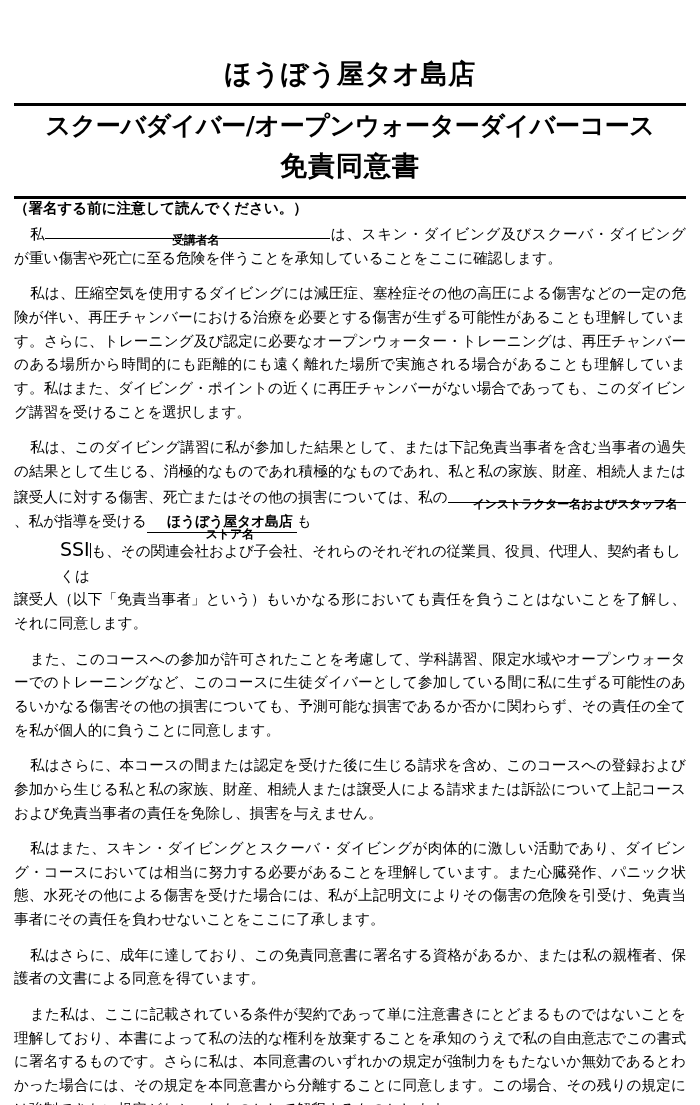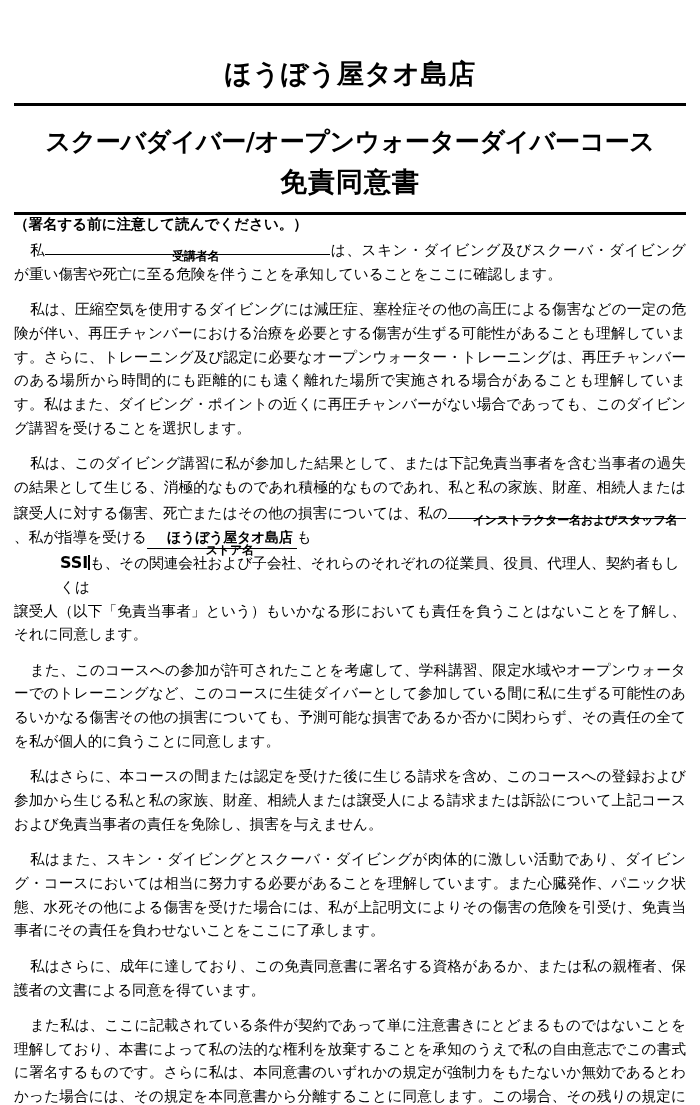--- a/index.html
+++ b/index.html
@@ -41,21 +41,21 @@
   }
   .rule-top { margin-top: 16px; }
   .rule-bottom { margin-top: 8px; }
 
   .course-title {
     text-align: center;
     font-family: "DejaVu Sans", "Liberation Sans", sans-serif;
     font-weight: bold;
     font-size: 25px;
     line-height: 1.15;
-    padding-top: 22px;
+    padding-top: 6px;
     letter-spacing: -0.4px;
   }
   .doc-title {
     text-align: center;
     font-family: Liberation Serif, serif;
     font-weight: bold;
     font-size: 27px;
     line-height: 1.15;
     padding-top: 10px;
     padding-bottom: 6px;
@@ -119,22 +119,22 @@
   .f-instructor2 { width: 243px; }
 
   .ssi-line {
     font-size: 14.6px;
     line-height: 1.62;
     margin: 0;
     padding-left: 46px;
   }
   .ssi-token {
     font-family: "DejaVu Sans", "Liberation Sans", sans-serif;
-    font-weight: bold;
-    font-size: 16px;
+    font-weight: normal;
+    font-size: 19px;
     letter-spacing: 0px;
   }
   .caret {
     display: inline-block;
     width: 1.5px;
     height: 15px;
     background: #000;
     vertical-align: -2px;
     margin-left: 0px;
   }

